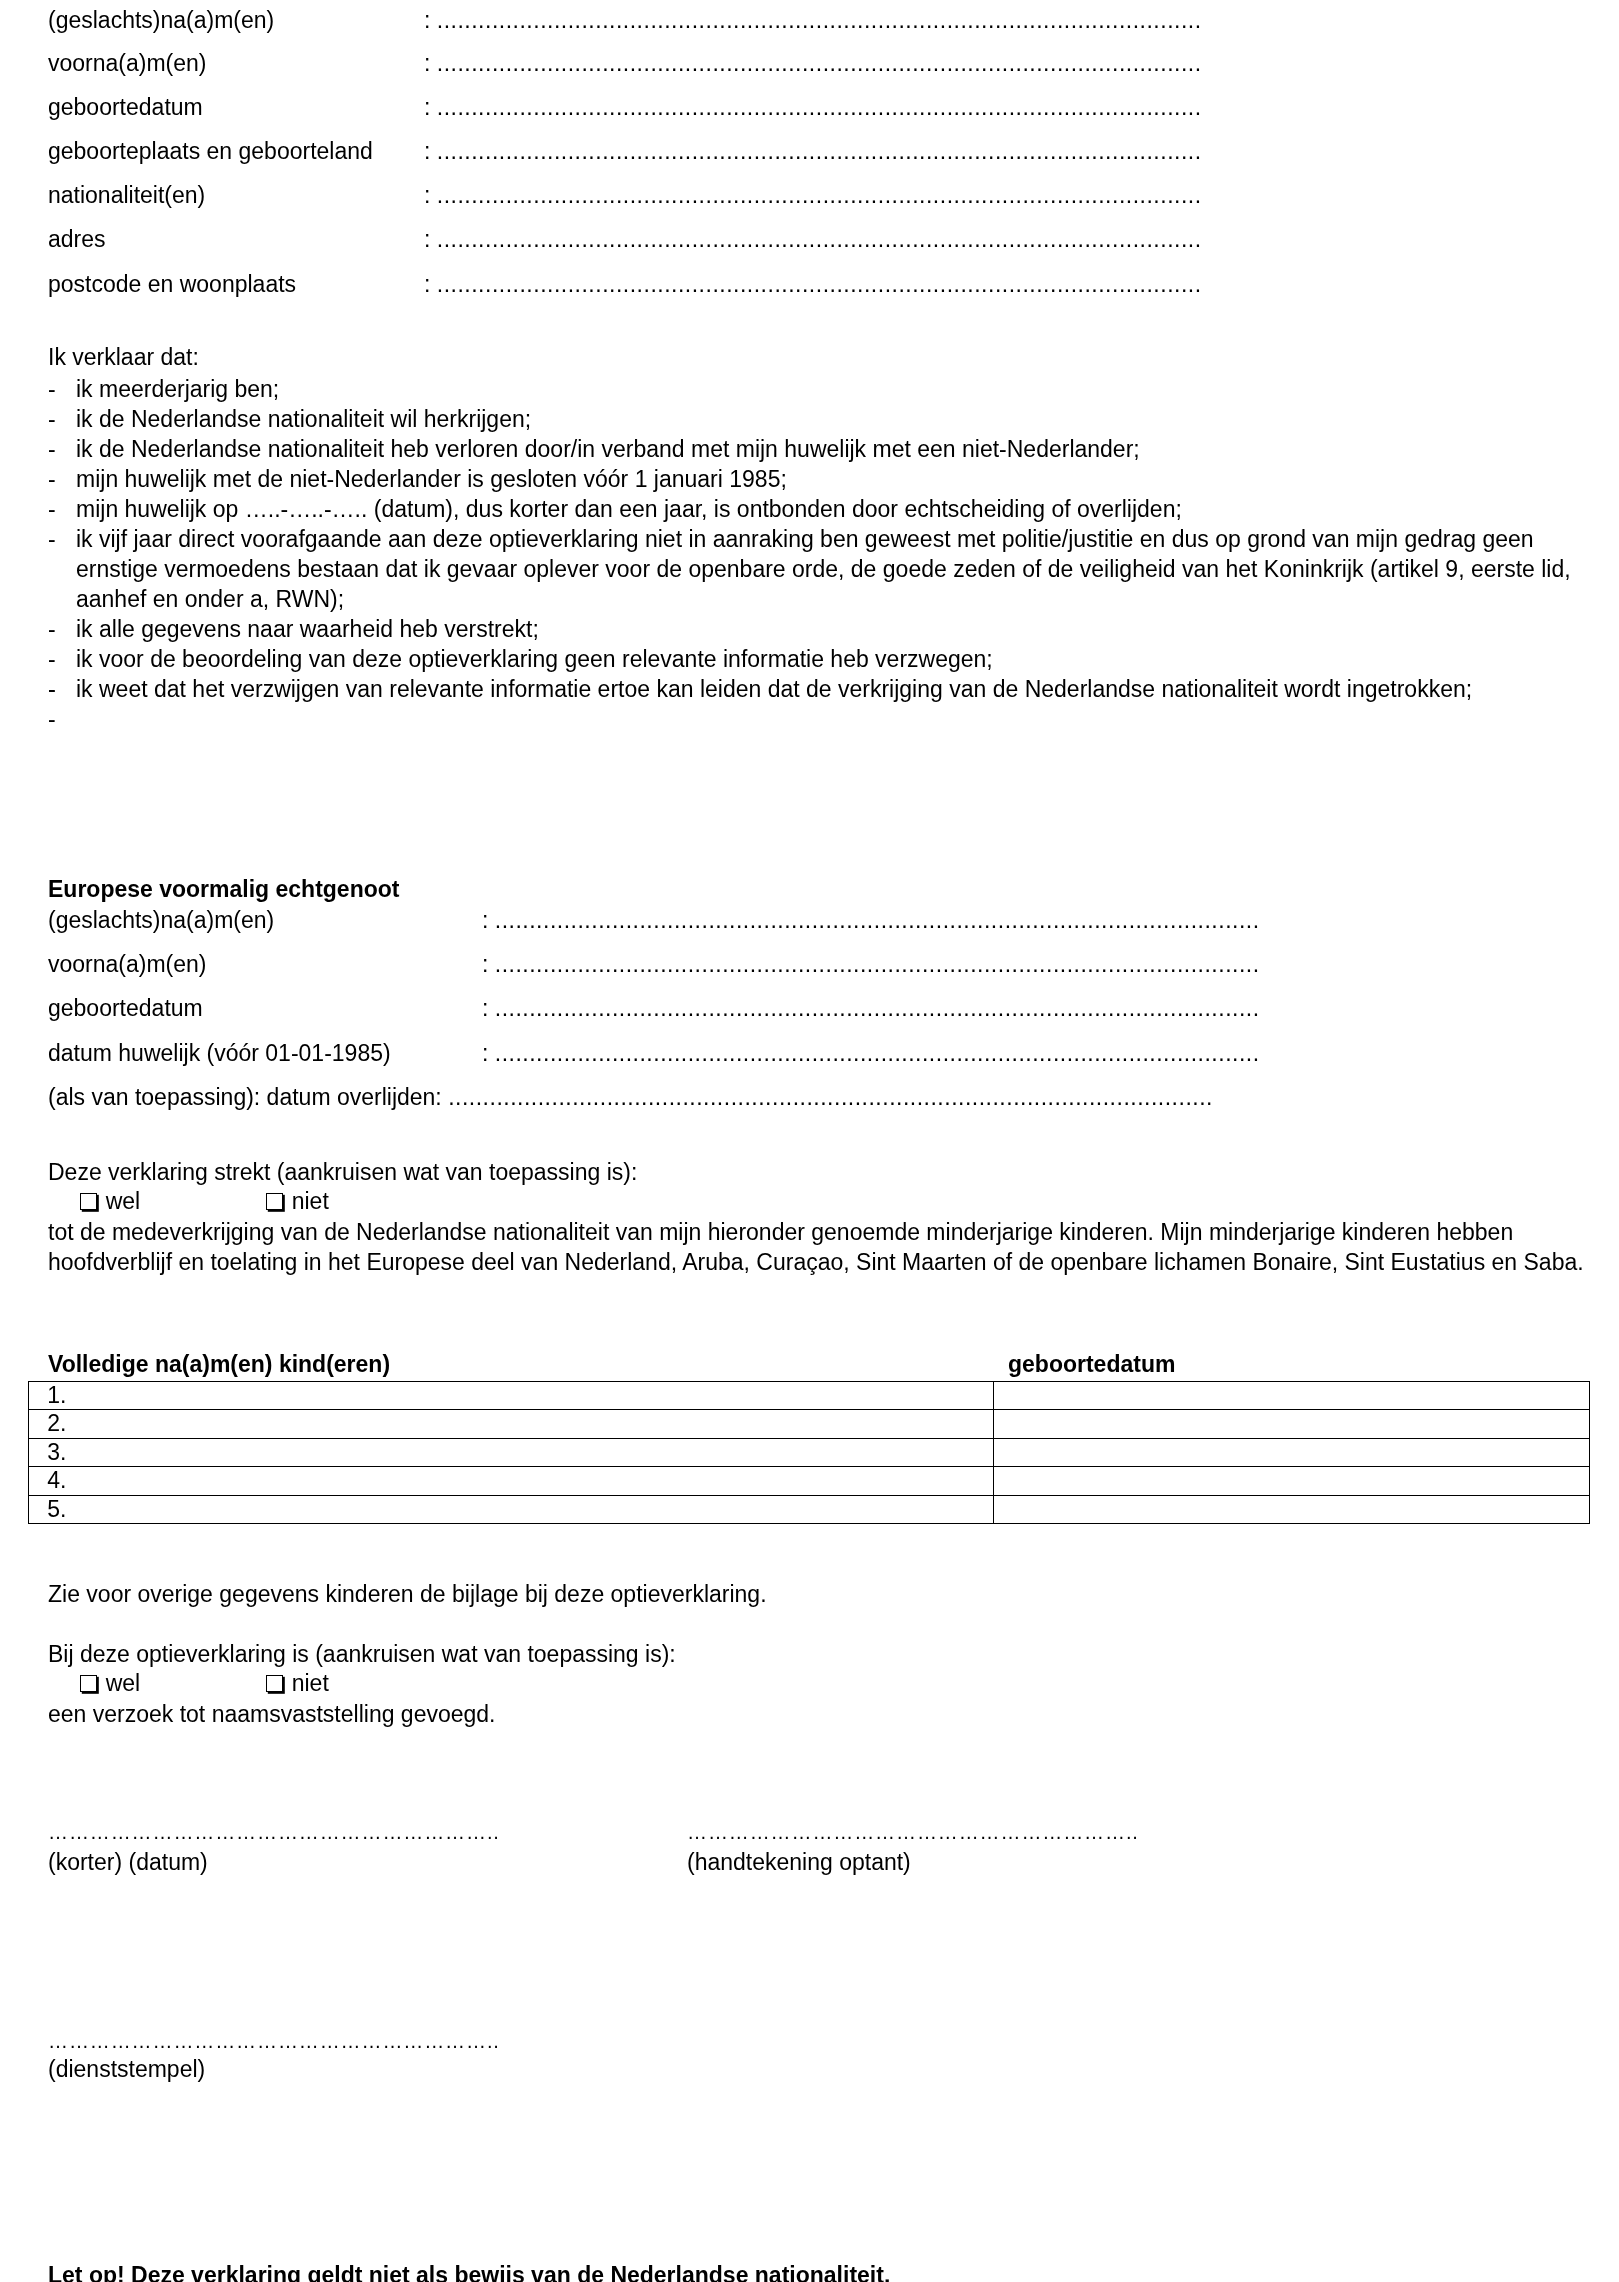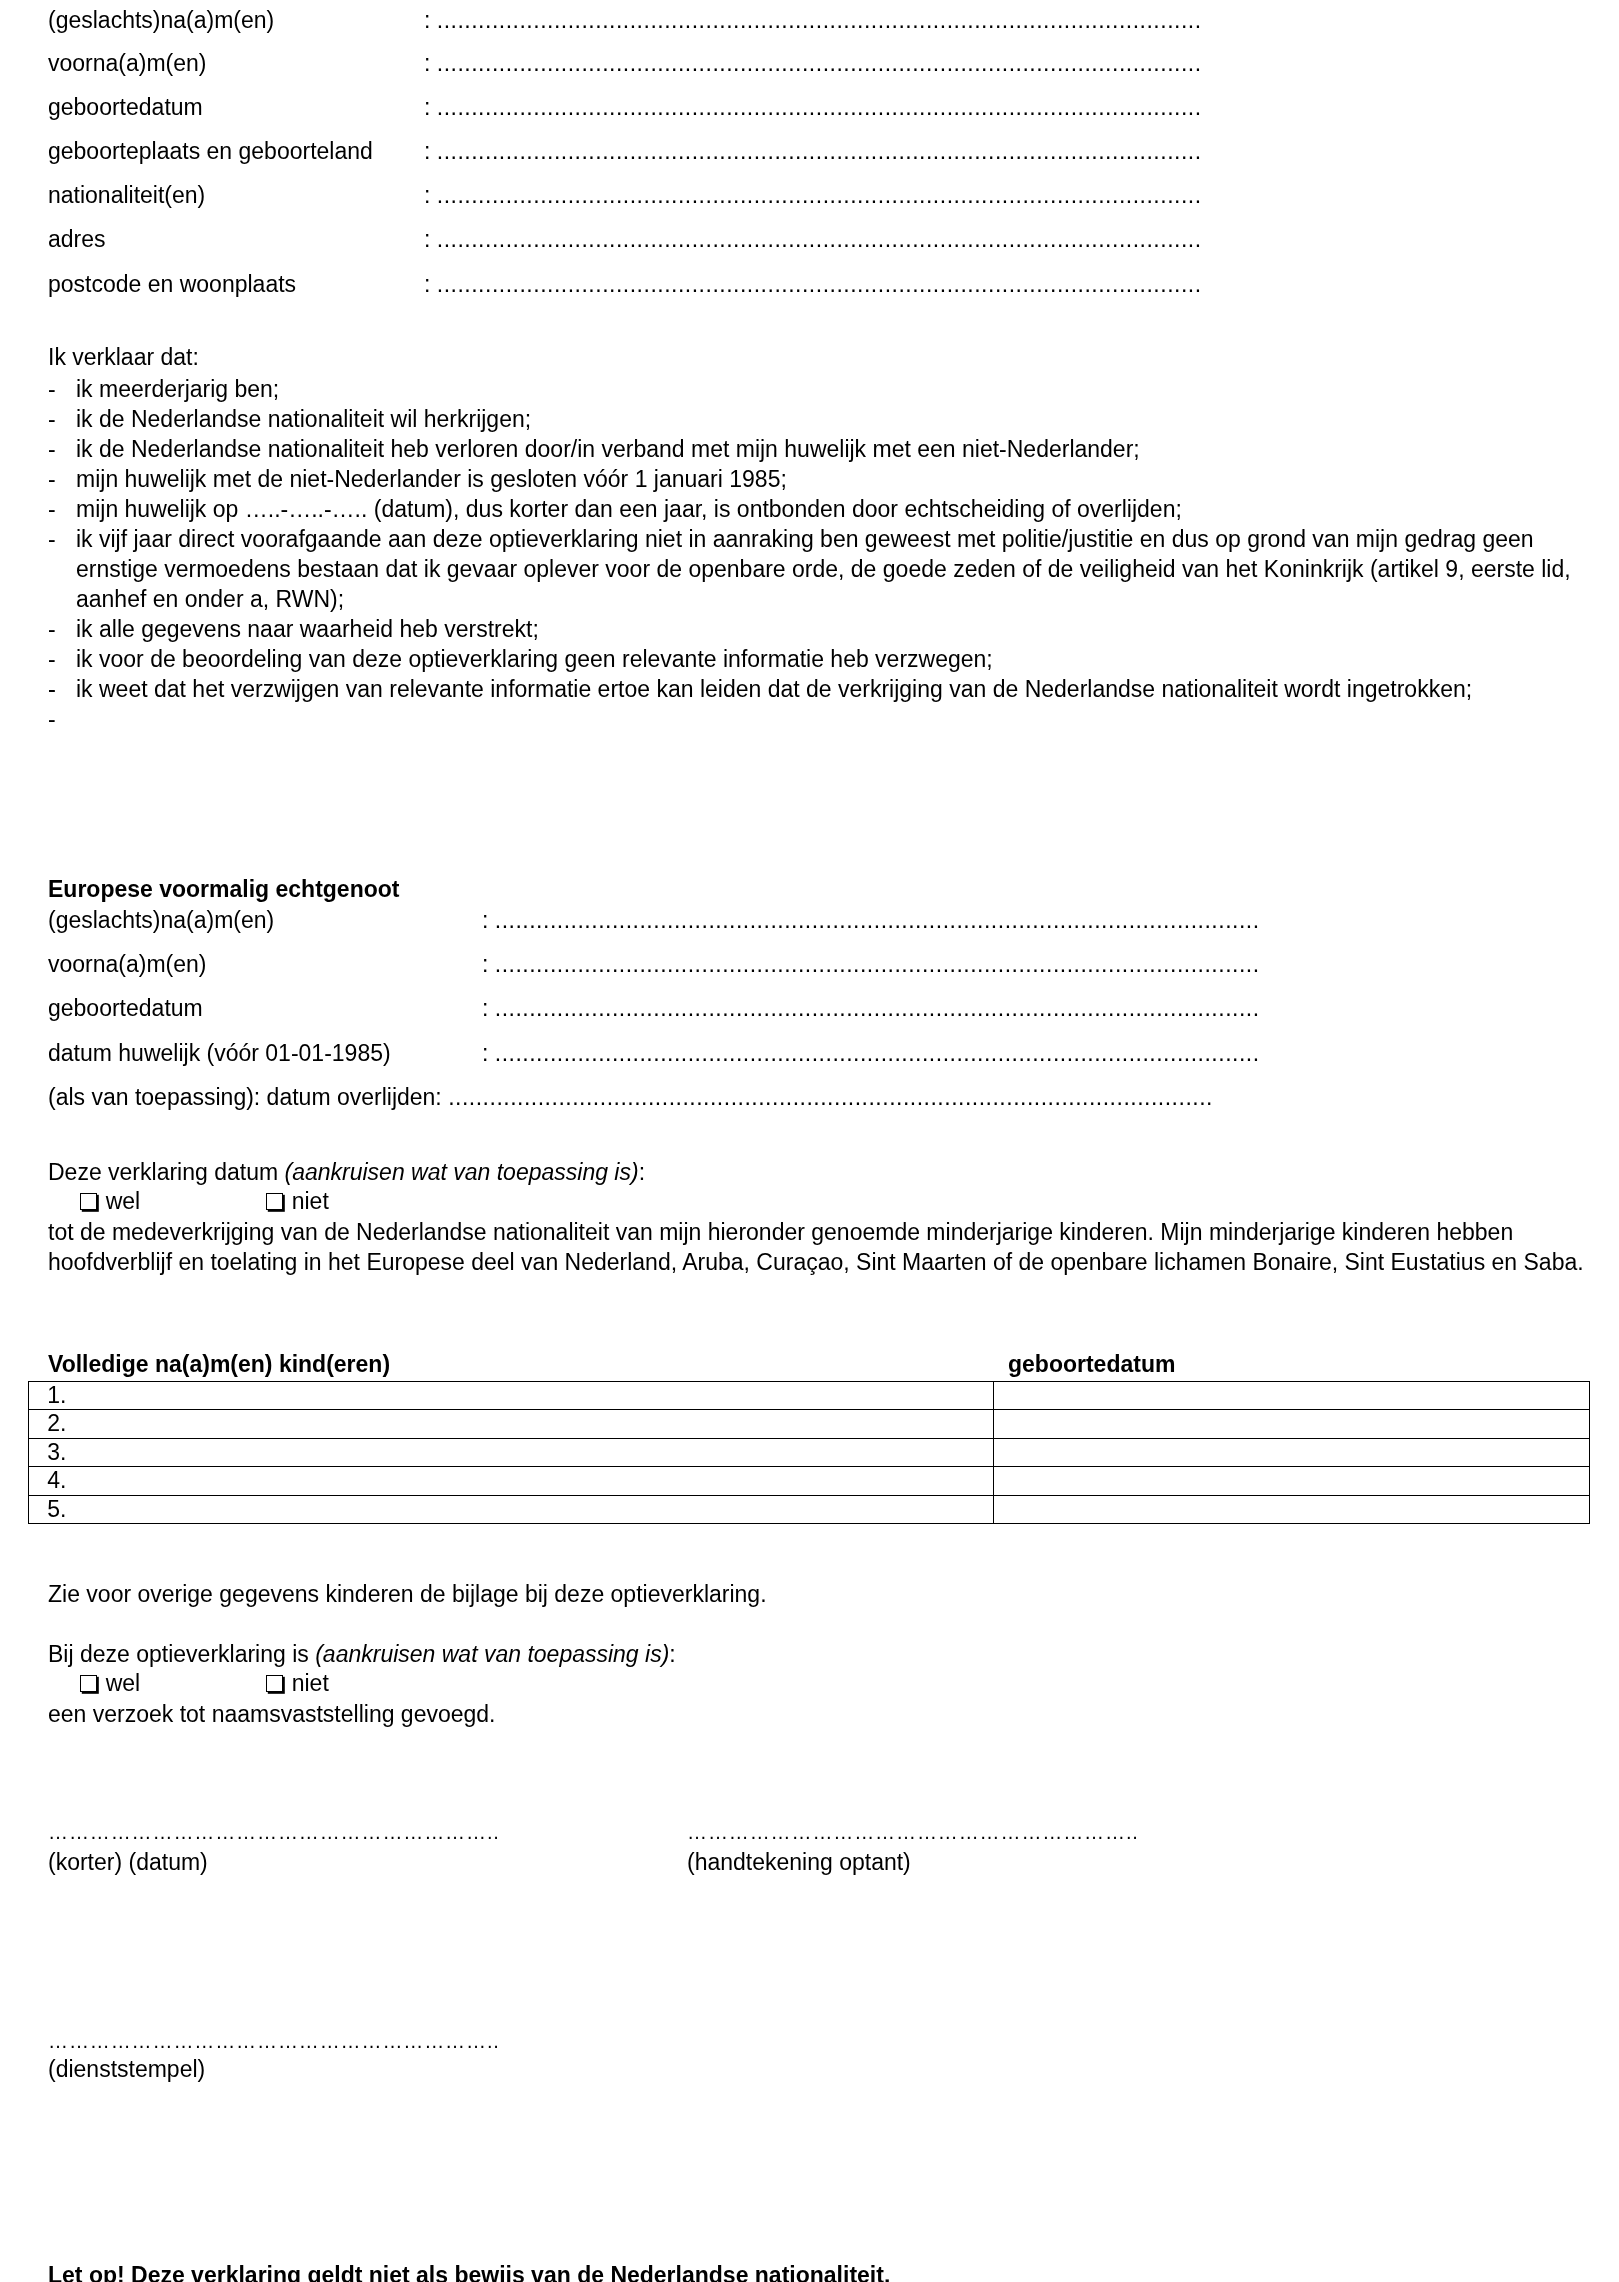--- a/index.html
+++ b/index.html
@@ -4,21 +4,21 @@
 <style>
   html, body { margin: 0; padding: 0; background: #ffffff; }
   body { width: 1619px; height: 2282px; position: relative; overflow: hidden;
          font-family: "Liberation Sans", sans-serif; font-size: 23px; color: #000; }
   .abs { position: absolute; white-space: nowrap; line-height: 29px; }
   .lbl { left: 48px; }
   .colon1 { left: 424px; }
   .colon2 { left: 482px; }
   .dots { letter-spacing: 0.5px; }
   .bold { font-weight: bold; }
-  .ital { font-style: italic; }
+  .ital { }
   .bullet-list { position: absolute; left: 48px; top: 374px; width: 1553px; }
   .bullet { position: relative; padding-left: 28px; line-height: 30px; }
   .bullet .dash { position: absolute; left: 0; top: 0; }
   .para { position: absolute; left: 48px; width: 1553px; line-height: 30px; white-space: normal; }
   .cb { display: inline-block; width: 14.6px; height: 14.6px; border: 1.4px solid #000;
         box-shadow: 1.8px 1.8px 0 #000; margin-right: 9.1px; vertical-align: -0.9px; background: #fff; }
   .check-row { position: absolute; left: 48px; line-height: 29px; }
   .check-item { display: inline-block; margin-right: 0; padding-left: 32px; }
   .kids-table { position: absolute; left: 28px; top: 1381px; width: 1562px;
                 border-collapse: collapse; }
@@ -77,21 +77,21 @@
 <div class="abs colon2" style="top:950px"><span>:</span> <span class="dots">...............................................................................................................</span></div>
 
 <div class="abs lbl" style="top:994px">geboortedatum</div>
 <div class="abs colon2" style="top:994px"><span>:</span> <span class="dots">...............................................................................................................</span></div>
 
 <div class="abs lbl" style="top:1039px">datum huwelijk (vóór 01-01-1985)</div>
 <div class="abs colon2" style="top:1039px"><span>:</span> <span class="dots">...............................................................................................................</span></div>
 
 <div class="abs lbl" style="top:1083px"><span>(als van toepassing): datum overlijden:</span> <span class="dots">...............................................................................................................</span></div>
 
-<div class="abs lbl" style="top:1158px"><span>Deze verklaring datum </span><span class="ital">(aankruisen wat van toepassing is)</span><span>:</span></div>
+<div class="abs lbl" style="top:1158px"><span>Deze verklaring strekt </span><span class="ital">(aankruisen wat van toepassing is)</span><span>:</span></div>
 <div class="check-row" style="top:1187px">
   <span class="check-item" style="width:154px"><span class="cb"></span><span>wel</span></span><span class="check-item"><span class="cb"></span><span>niet</span></span>
 </div>
 <div class="para" style="top:1217px">tot de medeverkrijging van de Nederlandse nationaliteit van mijn hieronder genoemde minderjarige kinderen. Mijn minderjarige kinderen hebben hoofdverblijf en toelating in het Europese deel van Nederland, Aruba, Curaçao, Sint Maarten of de openbare lichamen Bonaire, Sint Eustatius en Saba.</div>
 
 <div class="abs lbl bold" style="top:1350px">Volledige na(a)m(en) kind(eren)</div>
 <div class="abs bold" style="left:1008px; top:1350px">geboortedatum</div>
 <table class="kids-table">
   <tbody>
       <tr>

